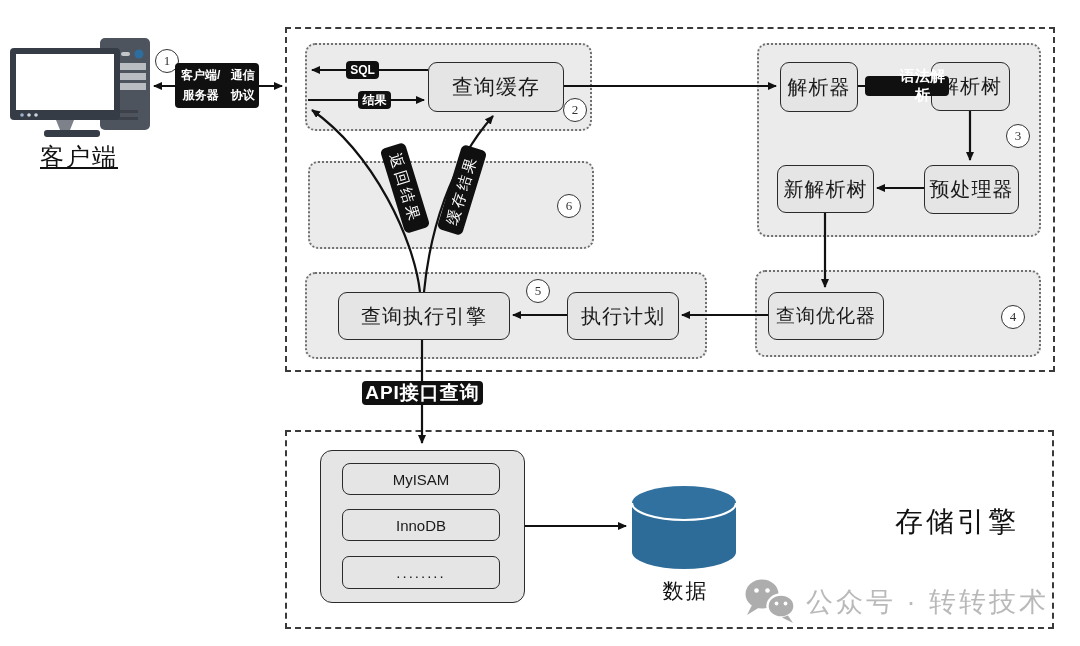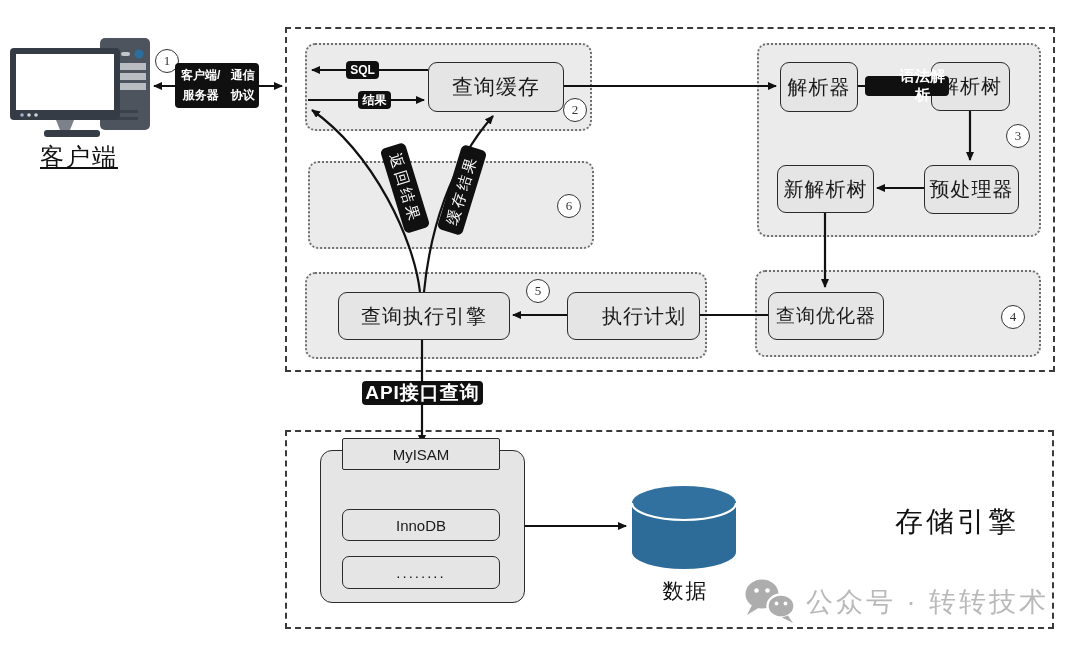--- a/index.html
+++ b/index.html
@@ -112,29 +112,29 @@
   <div class="stepnum" style="left:1006px;top:124px;">3</div>
   <div class="node" style="left:924px;top:165px;width:93px;height:47px;">预处理器</div>
   <div class="node" style="left:777px;top:165px;width:95px;height:46px;">新解析树</div>
 
   <div class="blabel rot" style="left:361px;top:175px;width:88px;height:26px;transform:rotate(73deg);z-index:4;">返回结果</div>
   <div class="blabel rot" style="left:418px;top:177px;width:88px;height:26px;transform:rotate(-73deg);z-index:4;">缓存结果</div>
   <div class="stepnum" style="left:557px;top:194px;">6</div>
 
   <div class="stepnum" style="left:526px;top:279px;">5</div>
   <div class="node" style="left:338px;top:292px;width:170px;height:46px;">查询执行引擎</div>
-  <div class="node" style="left:567px;top:292px;width:110px;height:46px;padding-left:21px;">执行计划</div>
+  <div class="node" style="left:567px;top:292px;width:110px;height:46px;">执行计划</div>
 
   <div class="node" style="left:768px;top:292px;width:114px;height:46px;font-size:19px;">查询优化器</div>
   <div class="stepnum" style="left:1001px;top:305px;">4</div>
 
   <div class="blabel" style="left:362px;top:381px;width:121px;height:24px;font-size:19px;font-weight:600;letter-spacing:1px;">API接口查询</div>
 
   <div class="node" style="left:320px;top:450px;width:203px;height:151px;border-radius:12px;"></div>
-  <div class="node small" style="left:342px;top:438px;width:156px;height:30px;border-width:1.4px;border-radius:2px;">MyISAM</div>
+  <div class="node small" style="left:342px;top:463px;width:156px;height:30px;border-width:1.4px;border-radius:8px;">MyISAM</div>
   <div class="node small" style="left:342px;top:509px;width:156px;height:30px;border-width:1.4px;border-radius:7px;">InnoDB</div>
   <div class="node small" style="left:342px;top:556px;width:156px;height:31px;border-width:1.4px;border-radius:7px;letter-spacing:2px;">........</div>
 
   <svg class="abs" style="left:628px;top:480px;z-index:3;" width="116" height="95" viewBox="0 0 116 95">
     <path d="M4 23 L4 72 A52 17 0 0 0 108 72 L108 23 Z" fill="#2d6b99"></path>
     <ellipse cx="56" cy="23" rx="52" ry="17" fill="#31719f"></ellipse>
     <path d="M4 23 A52 17 0 0 0 108 23" stroke="#ffffff" stroke-width="2.2" fill="none"></path>
   </svg>
   <div class="caption" style="left:648px;top:577px;width:75px;text-align:center;font-size:21px;letter-spacing:2px;">数据</div>
   <div class="caption" style="left:895px;top:503px;font-size:28px;font-weight:500;letter-spacing:3px;">存储引擎</div>

